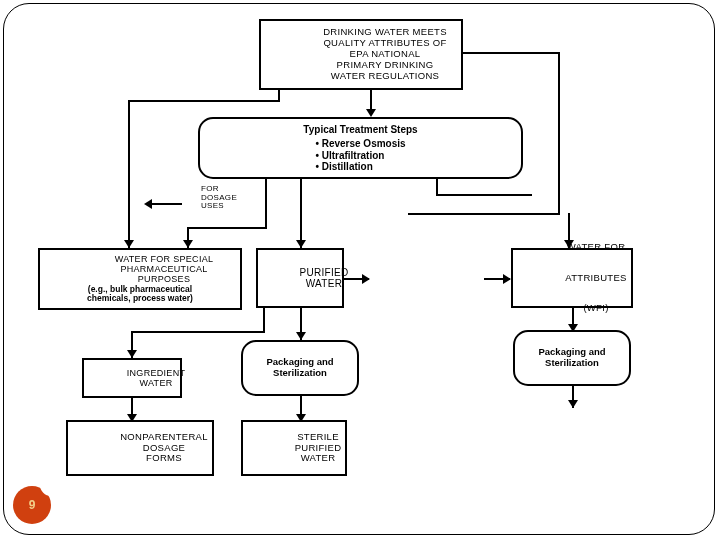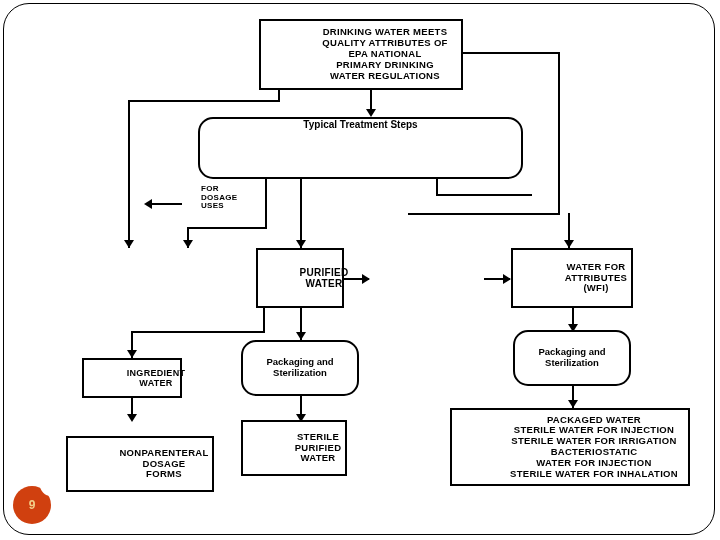--- a/index.html
+++ b/index.html
@@ -22,21 +22,21 @@
        display:flex;align-items:center;justify-content:center;
        color:#f2d08a;font-size:12px;font-weight:bold;}
 
   
   .node{position:absolute;box-sizing:border-box;background:#fff;
         border:2.2px solid #000;display:flex;flex-direction:column;
         align-items:center;justify-content:center;text-align:center;
         color:#000;z-index:5;}
   .node.round{border-radius:15px;}
   .node .ln{display:block;line-height:1.14;white-space:nowrap;}
-  .caps{font-weight:bold;letter-spacing:.3px;padding-left:48px;}
+  .caps{font-weight:normal;letter-spacing:.3px;padding-left:48px;}
   .mixed{font-weight:bold;}
 
   
   .lineH,.lineV{position:absolute;background:#000;z-index:2;}
   .lineH{height:2.2px;}
   .lineV{width:2.2px;}
   .arrow{position:absolute;width:0;height:0;z-index:3;}
   .arrow.down{border-left:5px solid transparent;border-right:5px solid transparent;
        border-top:8px solid #000;}
   .arrow.right{border-top:5px solid transparent;border-bottom:5px solid transparent;
@@ -117,80 +117,84 @@
   <div class="arrow down" style="left:568px;top:400px;"></div>
 
   <div class="node" style="left:259px;top:19px;width:204px;height:71px;font-size:9.5px;">
     <span class="ln caps">DRINKING WATER MEETS</span>
     <span class="ln caps">QUALITY ATTRIBUTES OF</span>
     <span class="ln caps">EPA NATIONAL</span>
     <span class="ln caps">PRIMARY DRINKING</span>
     <span class="ln caps">WATER REGULATIONS</span>
   </div>
 
-  <div class="node round" style="left:198px;top:117px;width:325px;height:62px;font-size:10px;justify-content:space-between;">
+  <div class="node round" style="left:198px;top:117px;width:325px;height:62px;font-size:10px;">
     <span class="ln mixed" style="margin-bottom:1px;">Typical Treatment Steps</span>
     <div class="bullets">
+      <div class="col">
+        <span class="ln">• Reverse Osmosis</span>
+        <span class="ln">• Ultrafiltration</span>
+        <span class="ln">• Distillation</span>
+      </div>
     </div>
   </div>
 
   <div class="freetext" style="left:153px;top:185px;width:60px;font-size:8px;">
     <span class="ln caps">FOR</span>
     <span class="ln caps">DOSAGE</span>
     <span class="ln caps">USES</span>
   </div>
 
+  <div class="node" style="left:38px;top:248px;width:204px;height:62px;font-size:9px;">
+    <span class="ln caps">WATER FOR SPECIAL</span>
+    <span class="ln caps">PHARMACEUTICAL</span>
+    <span class="ln caps">PURPOSES</span>
+    <span class="ln mixed" style="font-size:8.5px;">(e.g., bulk pharmaceutical</span>
+    <span class="ln mixed" style="font-size:8.5px;">chemicals, process water)</span>
+  </div>
 
   <div class="node" style="left:256px;top:248px;width:88px;height:60px;font-size:10px;">
     <span class="ln caps">PURIFIED</span>
     <span class="ln caps">WATER</span>
   </div>
 
 
-  <div class="node" style="left:511px;top:248px;width:122px;height:60px;font-size:9.5px;">
+  <div class="node" style="left:511px;top:248px;width:122px;height:60px;font-size:9.5px;gap:20px;">
     <span class="ln caps">WATER FOR</span>
     <span class="ln caps">ATTRIBUTES</span>
     <span class="ln caps">(WFI)</span>
   </div>
 
   <div class="node" style="left:82px;top:358px;width:100px;height:40px;font-size:9px;">
     <span class="ln caps">INGREDIENT</span>
     <span class="ln caps">WATER</span>
   </div>
 
   <div class="node round" style="left:241px;top:340px;width:118px;height:56px;font-size:9.5px;">
     <span class="ln mixed">Packaging and</span>
     <span class="ln mixed">Sterilization</span>
   </div>
 
   <div class="node round" style="left:513px;top:330px;width:118px;height:56px;font-size:9.5px;">
     <span class="ln mixed">Packaging and</span>
     <span class="ln mixed">Sterilization</span>
   </div>
 
-  <div class="node" style="left:66px;top:420px;width:148px;height:56px;font-size:9.5px;margin-top:16px;">
+  <div class="node" style="left:66px;top:420px;width:148px;height:56px;font-size:9.5px;">
     <span class="ln caps">NONPARENTERAL</span>
     <span class="ln caps">DOSAGE</span>
     <span class="ln caps">FORMS</span>
   </div>
 
   <div class="node" style="left:241px;top:420px;width:106px;height:56px;font-size:9.5px;">
     <span class="ln caps">STERILE</span>
     <span class="ln caps">PURIFIED</span>
     <span class="ln caps">WATER</span>
   </div>
 
-  <div class="node" style="left:450px;top:408px;width:240px;height:78px;font-size:9.5px;">
-    <span class="ln caps">PACKAGED WATER</span>
-    <span class="ln caps">STERILE WATER FOR INJECTION</span>
-    <span class="ln caps">STERILE WATER FOR IRRIGATION</span>
-    <span class="ln caps">BACTERIOSTATIC</span>
-    <span class="ln caps">WATER FOR INJECTION</span>
-    <span class="ln caps">STERILE WATER FOR INHALATION</span>
-  </div>
 
   <div id="page-badge">
     <div class="disc"></div>
     <div class="notch"></div>
     <div class="num">9</div>
   </div>
 
 </div>
 
 </body></html>

